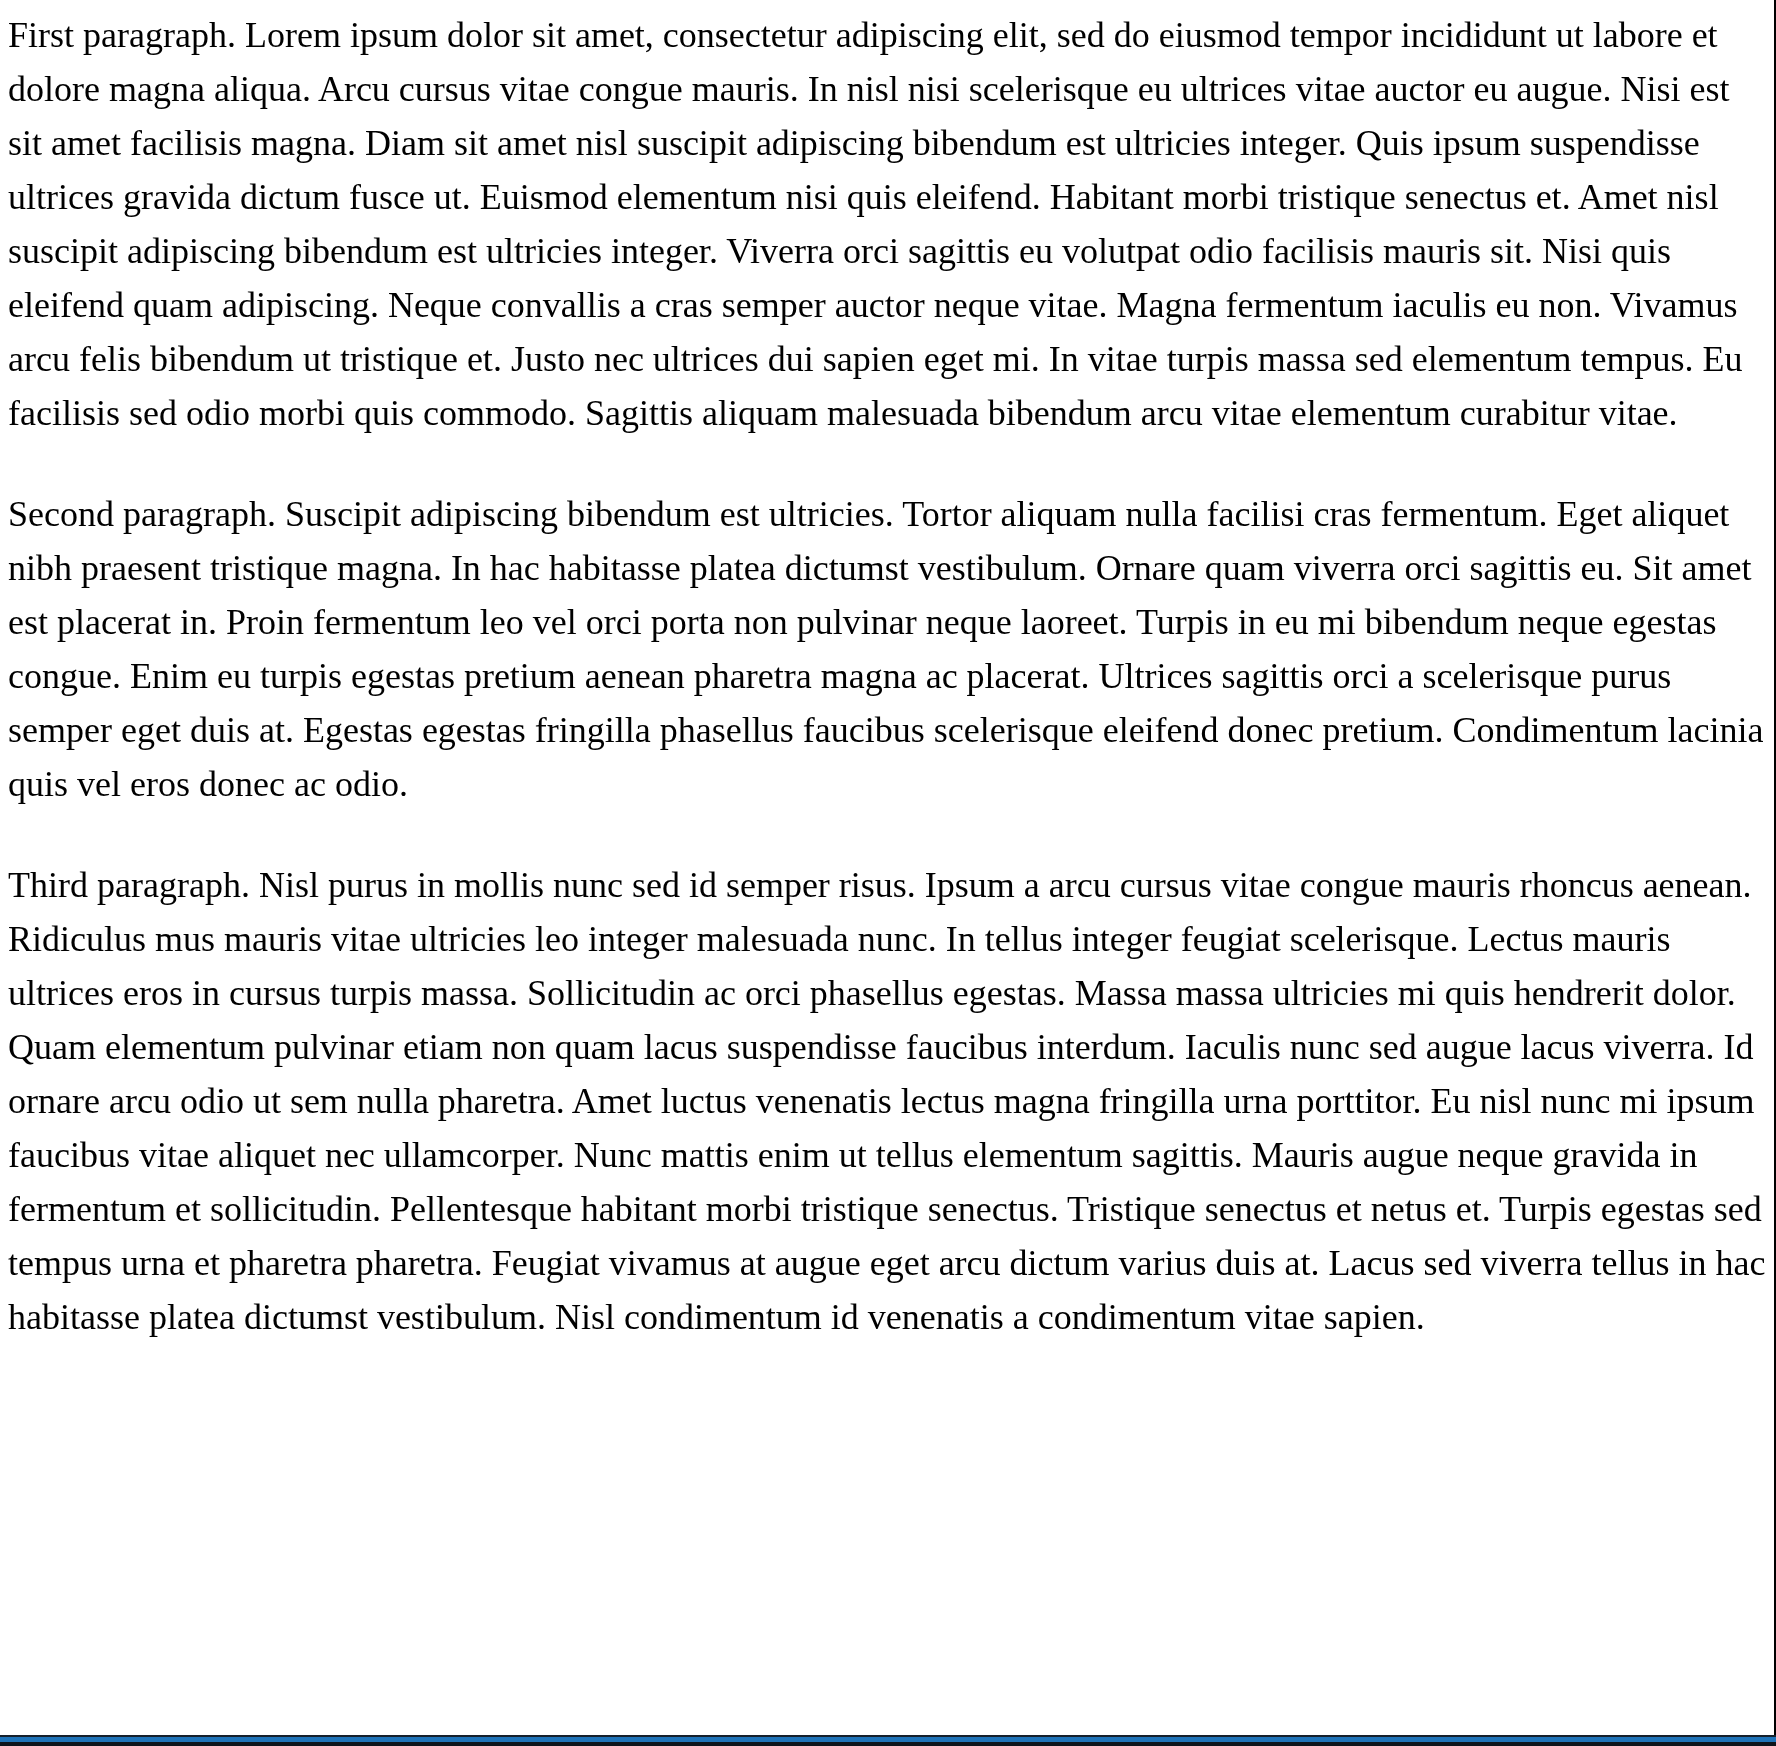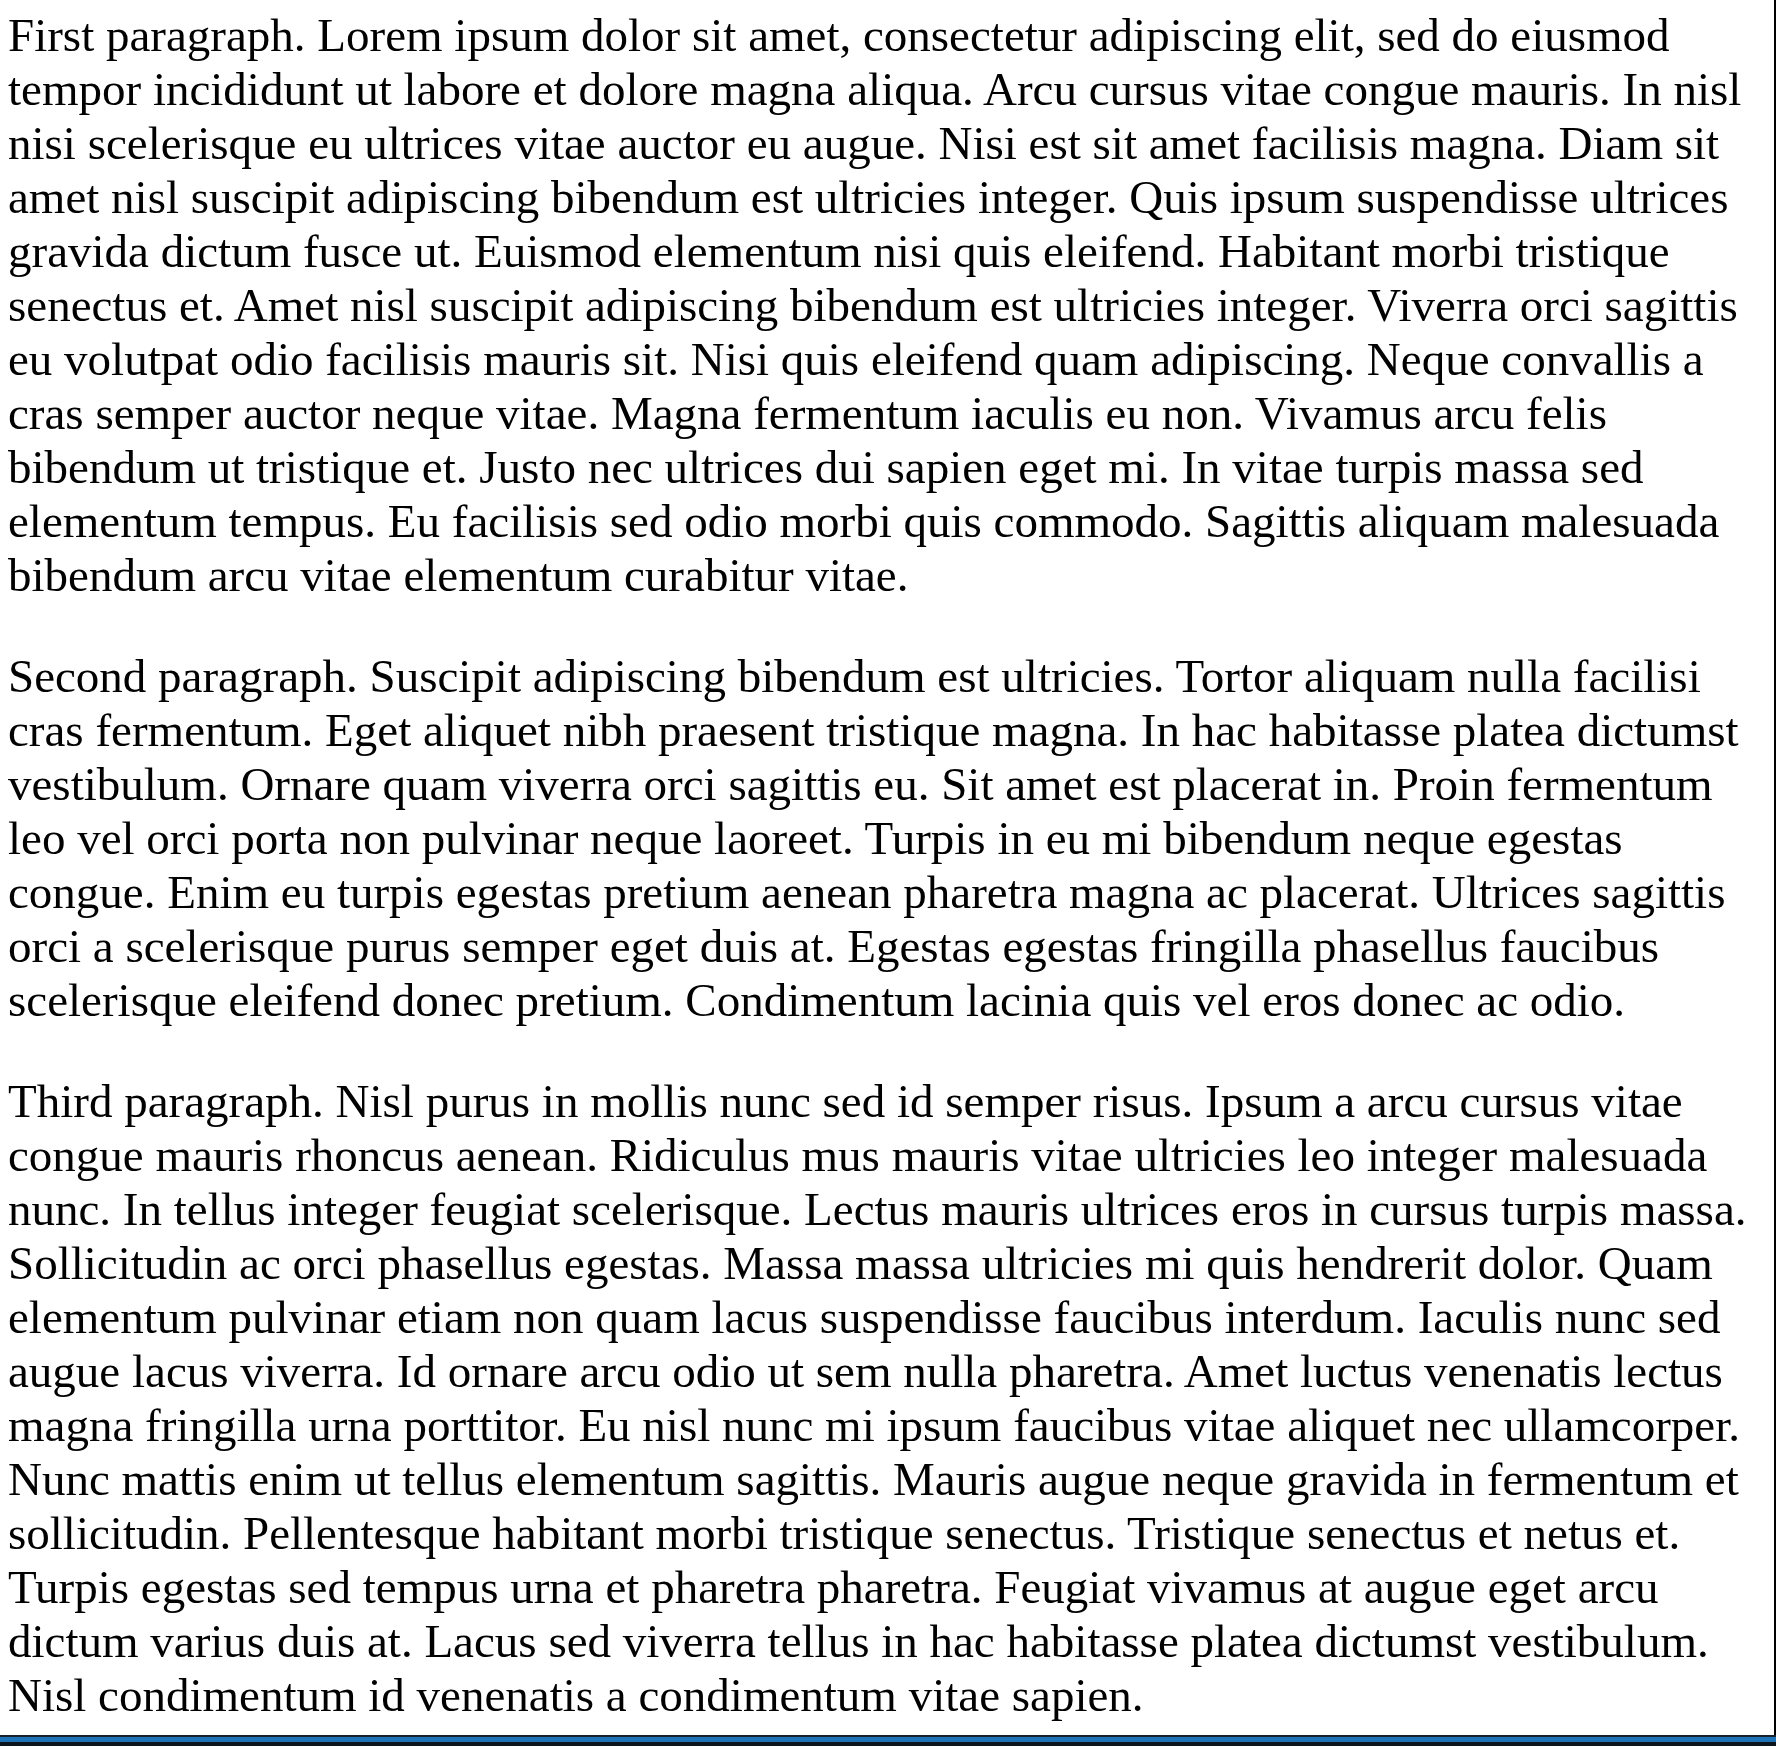--- a/index.html
+++ b/index.html
@@ -21,21 +21,21 @@
     flex: 1 1 auto;
     background: #ffffff;
     border-right: 2px solid #000000;
     overflow: hidden;
     box-sizing: border-box;
   }
   .doc-inner {
     padding: 8px 8px 0 8px;
   }
   .doc-inner p {
-    font-size: 47px;
+    font-size: 36px;
     line-height: 54px;
     color: #000000;
     margin: 47px 0;
     text-align: left;
   }
   .doc-inner p:first-child {
     margin-top: 0;
   }
   .bottom-divider {
     flex: 0 0 auto;

